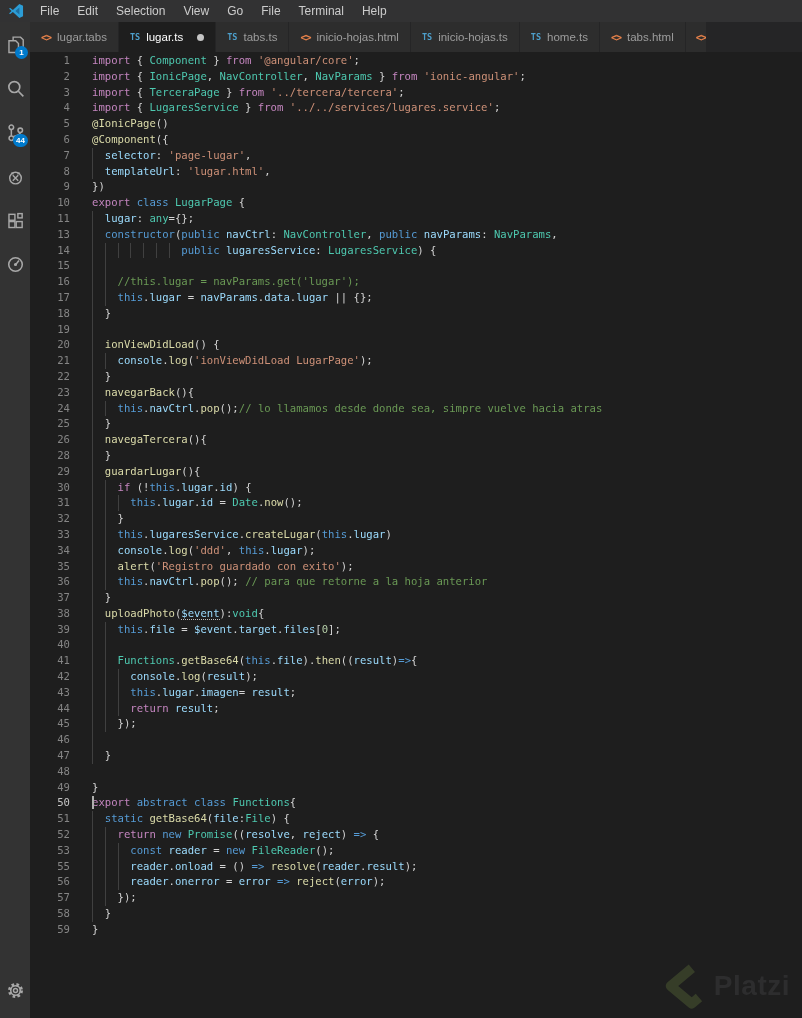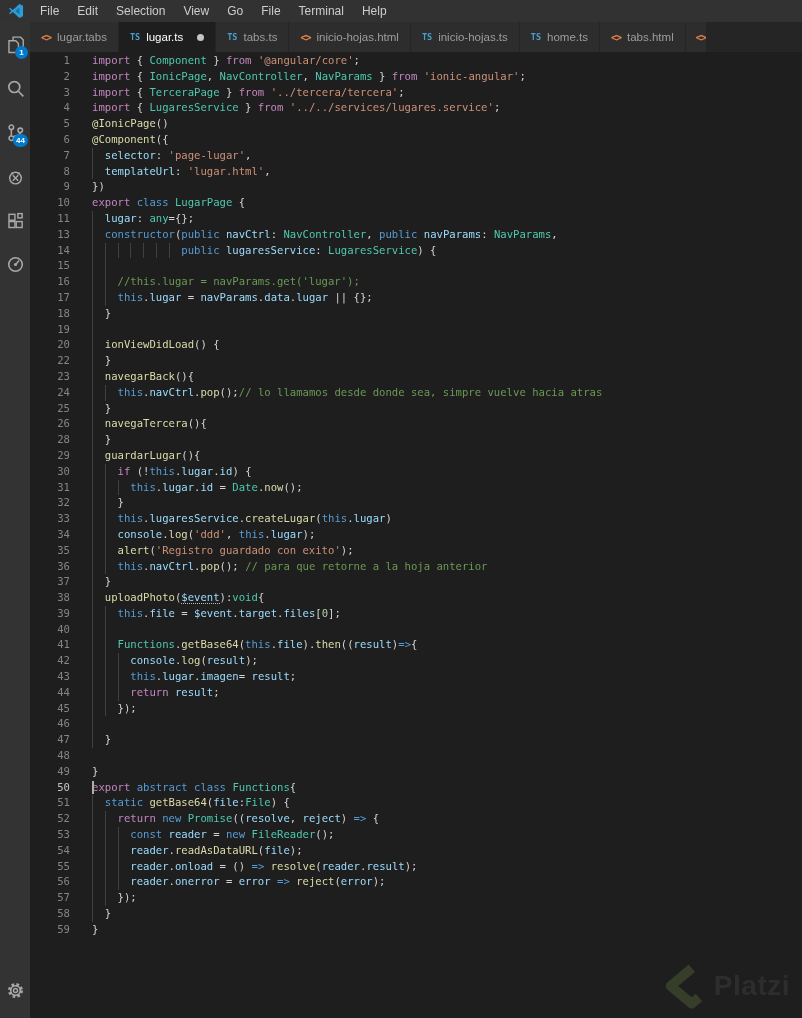--- a/index.html
+++ b/index.html
@@ -284,20 +284,24 @@
       </div>
       <div class="line">
         <span class="ln">19</span>
         <span class="code"><span class="guide" style="left: 0ch;"></span></span>
       </div>
       <div class="line">
         <span class="ln">20</span>
         <span class="code"><span class="guide" style="left: 0ch;"></span><span class="t-f">  ionViewDidLoad</span><span class="t-p">() {</span></span>
       </div>
       <div class="line">
+        <span class="ln">21</span>
+        <span class="code"><span class="guide" style="left: 0ch;"></span><span class="guide" style="left: 2ch;"></span><span class="t-v">    console</span><span class="t-p">.</span><span class="t-f">log</span><span class="t-p">(</span><span class="t-s">'ionViewDidLoad LugarPage'</span><span class="t-p">);</span></span>
+      </div>
+      <div class="line">
         <span class="ln">22</span>
         <span class="code"><span class="guide" style="left: 0ch;"></span><span class="t-p">  }</span></span>
       </div>
       <div class="line">
         <span class="ln">23</span>
         <span class="code"><span class="guide" style="left: 0ch;"></span><span class="t-f">  navegarBack</span><span class="t-p">(){</span></span>
       </div>
       <div class="line">
         <span class="ln">24</span>
         <span class="code"><span class="guide" style="left: 0ch;"></span><span class="guide" style="left: 2ch;"></span><span class="t-st">    this</span><span class="t-p">.</span><span class="t-v">navCtrl</span><span class="t-p">.</span><span class="t-f">pop</span><span class="t-p">();</span><span class="t-c">// lo llamamos desde donde sea, simpre vuelve hacia atras</span></span>
@@ -406,24 +410,20 @@
         <span class="ln">51</span>
         <span class="code"><span class="guide" style="left: 0ch;"></span><span class="t-st">  static</span><span class="t-p"> </span><span class="t-f">getBase64</span><span class="t-p">(</span><span class="t-v">file</span><span class="t-p">:</span><span class="t-t">File</span><span class="t-p">) {</span></span>
       </div>
       <div class="line">
         <span class="ln">52</span>
         <span class="code"><span class="guide" style="left: 0ch;"></span><span class="guide" style="left: 2ch;"></span><span class="t-p">    </span><span class="t-k">return</span><span class="t-p"> </span><span class="t-st">new</span><span class="t-p"> </span><span class="t-t">Promise</span><span class="t-p">((</span><span class="t-v">resolve</span><span class="t-p">, </span><span class="t-v">reject</span><span class="t-p">) </span><span class="t-st">=&gt;</span><span class="t-p"> {</span></span>
       </div>
       <div class="line">
         <span class="ln">53</span>
         <span class="code"><span class="guide" style="left: 0ch;"></span><span class="guide" style="left: 2ch;"></span><span class="guide" style="left: 4ch;"></span><span class="t-st">      const</span><span class="t-p"> </span><span class="t-v">reader</span><span class="t-p"> = </span><span class="t-st">new</span><span class="t-p"> </span><span class="t-t">FileReader</span><span class="t-p">();</span></span>
-      </div>
-      <div class="line">
-        <span class="ln">54</span>
-        <span class="code"><span class="guide" style="left: 0ch;"></span><span class="guide" style="left: 2ch;"></span><span class="guide" style="left: 4ch;"></span><span class="t-v">      reader</span><span class="t-p">.</span><span class="t-f">readAsDataURL</span><span class="t-p">(</span><span class="t-v">file</span><span class="t-p">);</span></span>
       </div>
       <div class="line">
         <span class="ln">55</span>
         <span class="code"><span class="guide" style="left: 0ch;"></span><span class="guide" style="left: 2ch;"></span><span class="guide" style="left: 4ch;"></span><span class="t-v">      reader</span><span class="t-p">.</span><span class="t-v">onload</span><span class="t-p"> = () </span><span class="t-st">=&gt;</span><span class="t-p"> </span><span class="t-f">resolve</span><span class="t-p">(</span><span class="t-v">reader</span><span class="t-p">.</span><span class="t-v">result</span><span class="t-p">);</span></span>
       </div>
       <div class="line">
         <span class="ln">56</span>
         <span class="code"><span class="guide" style="left: 0ch;"></span><span class="guide" style="left: 2ch;"></span><span class="guide" style="left: 4ch;"></span><span class="t-v">      reader</span><span class="t-p">.</span><span class="t-v">onerror</span><span class="t-p"> = </span><span class="t-v">error</span><span class="t-p"> </span><span class="t-st">=&gt;</span><span class="t-p"> </span><span class="t-f">reject</span><span class="t-p">(</span><span class="t-v">error</span><span class="t-p">);</span></span>
       </div>
       <div class="line">

